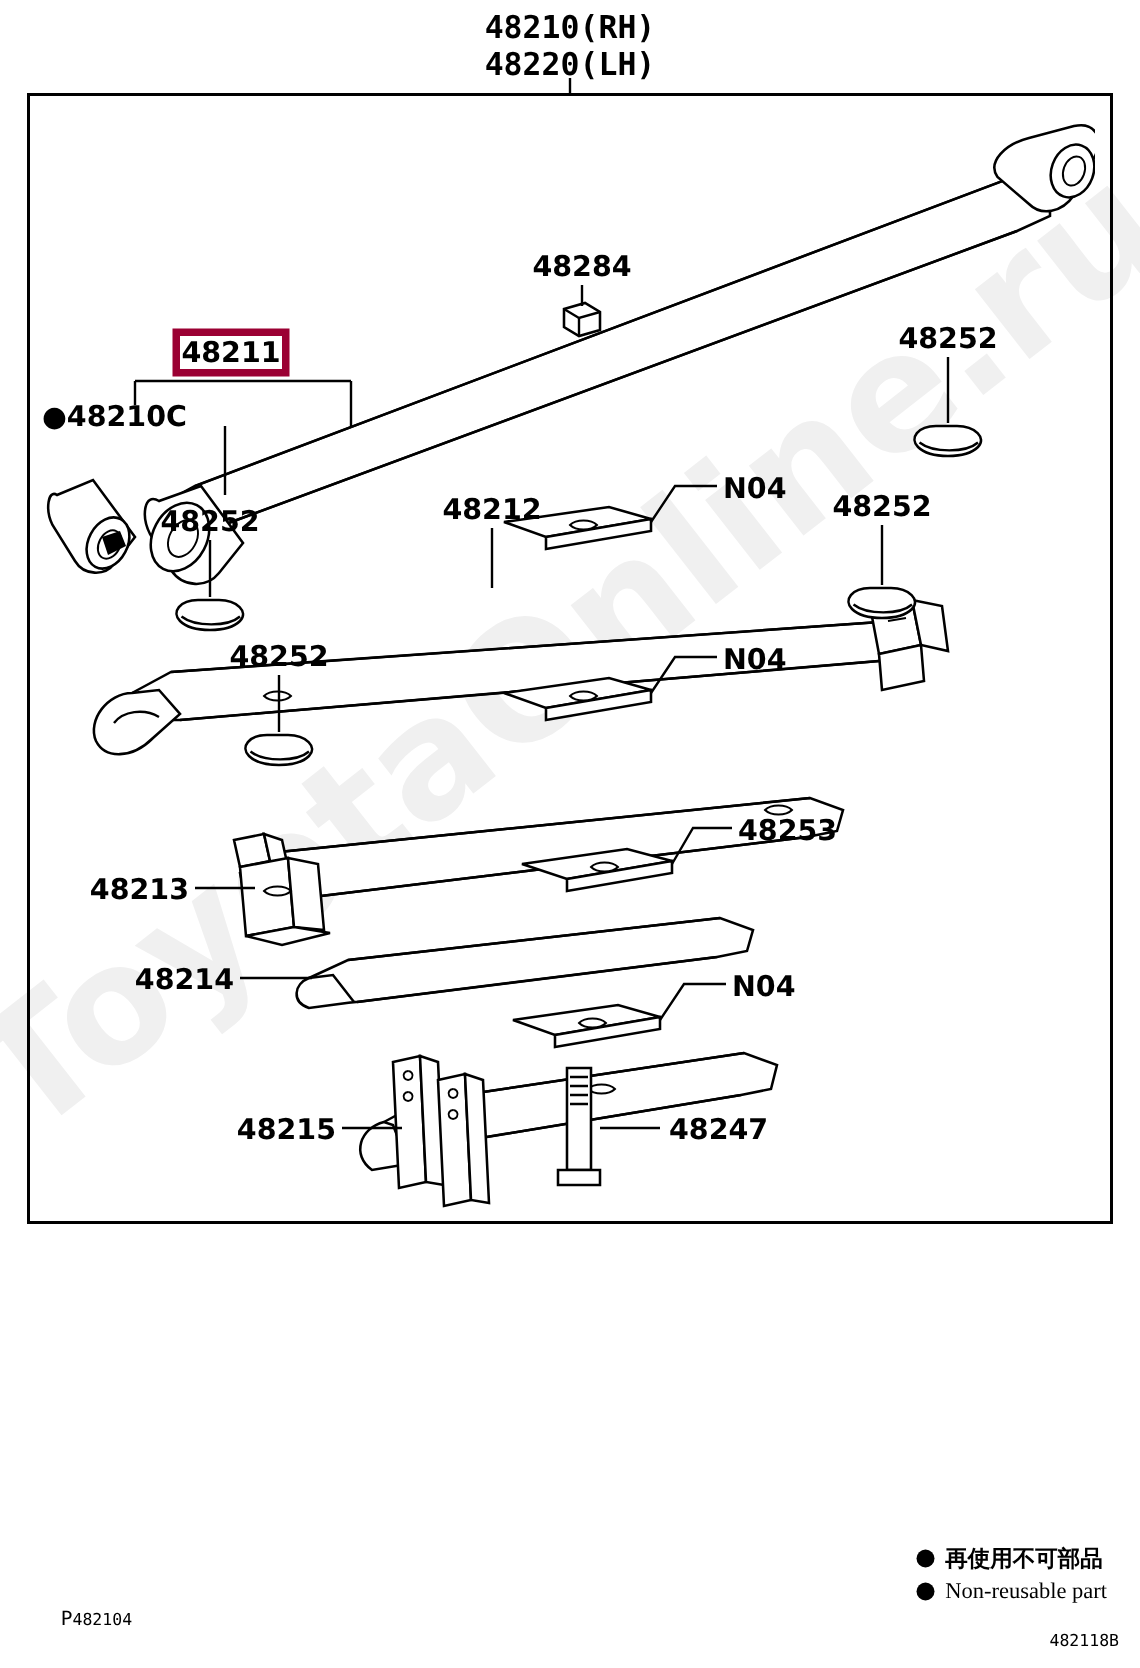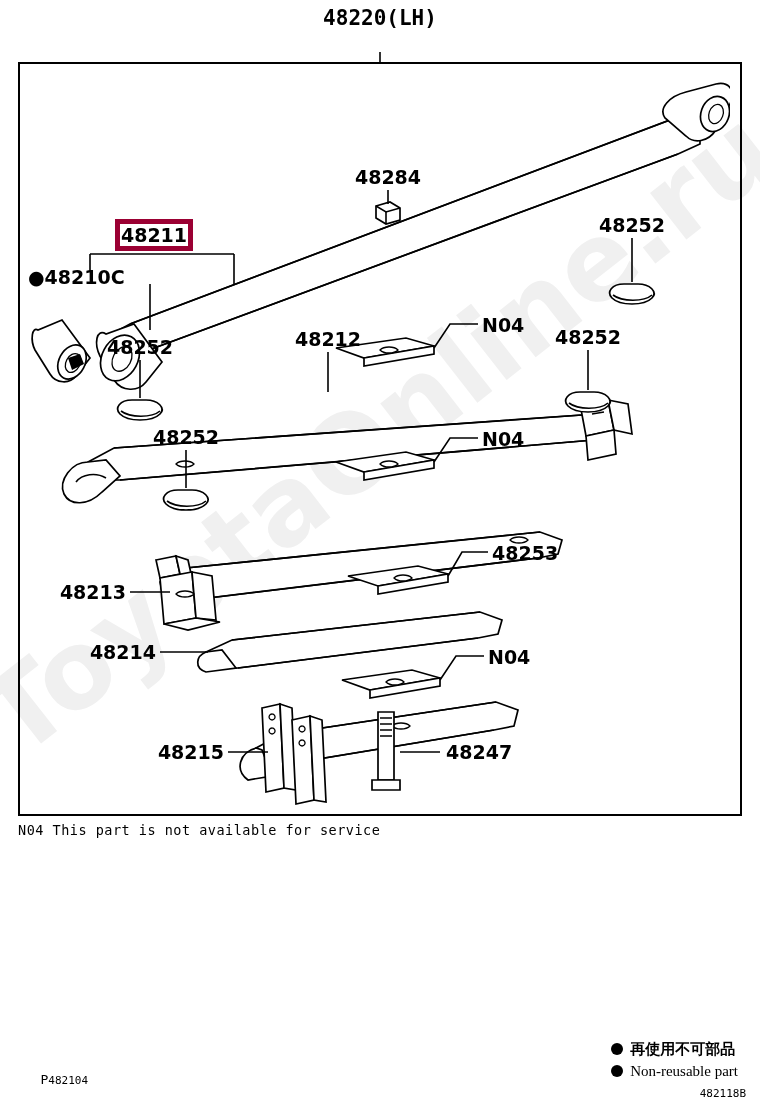--- a/index.html
+++ b/index.html
@@ -39,21 +39,21 @@
 
   
   .note{
     position:absolute;left:18px;top:822px;z-index:5;
     font-family:"DejaVu Sans Mono","Liberation Mono",monospace;
     font-size:13.5px;letter-spacing:0.5px;white-space:pre;
   }
 
   
   .legend{
-    position:absolute;right:22px;bottom:30px;z-index:5;text-align:left;
+    position:absolute;right:22px;bottom:40px;z-index:5;text-align:left;
   }
   .legend-row{display:flex;align-items:center;gap:7px;height:22px;}
   .bullet{
     width:12px;height:12px;border-radius:50%;background:#000;flex:0 0 12px;
   }
   .legend-jp{
     font-family:"DejaVu Sans", sans-serif;font-size:15px;font-weight:700;
     white-space:nowrap;
   }
   .legend-en{
@@ -100,20 +100,21 @@
 
 <div class="page">
 
   <div class="watermark">
     <svg width="860" height="900" viewBox="0 0 860 900" xmlns="http://www.w3.org/2000/svg">
       <text class="wm-text" x="40" y="640" transform="rotate(-38 40 640)">ToyotaOnline.ru</text>
     </svg>
   </div>
 
   <div class="title-block">
+    <div class="title-line">48210(RH)</div>
     <div class="title-line">48220(LH)</div>
   </div>
 
   <svg style="position:absolute;left:0;top:52px;width:760px;height:14px;z-index:5;">
     <line x1="380" y1="0" x2="380" y2="12" class="ldr"></line>
   </svg>
 
   <div class="frame"></div>
 
   <div class="drawing">
@@ -317,21 +318,20 @@
 
     <text class="lbl" x="436" y="697" text-anchor="start">48247</text>
 
   </svg>
   </div>
 
   <div class="hl-box">
     <span class="hl-text">48211</span>
   </div>
 
-  <div class="note">N04 This part is not available for service</div>
 
   <div class="legend">
     <div class="legend-row">
       <span class="bullet"></span>
       <span class="legend-jp">再使用不可部品</span>
     </div>
     <div class="legend-row">
       <span class="bullet"></span>
       <span class="legend-en">Non-reusable part</span>
     </div>

